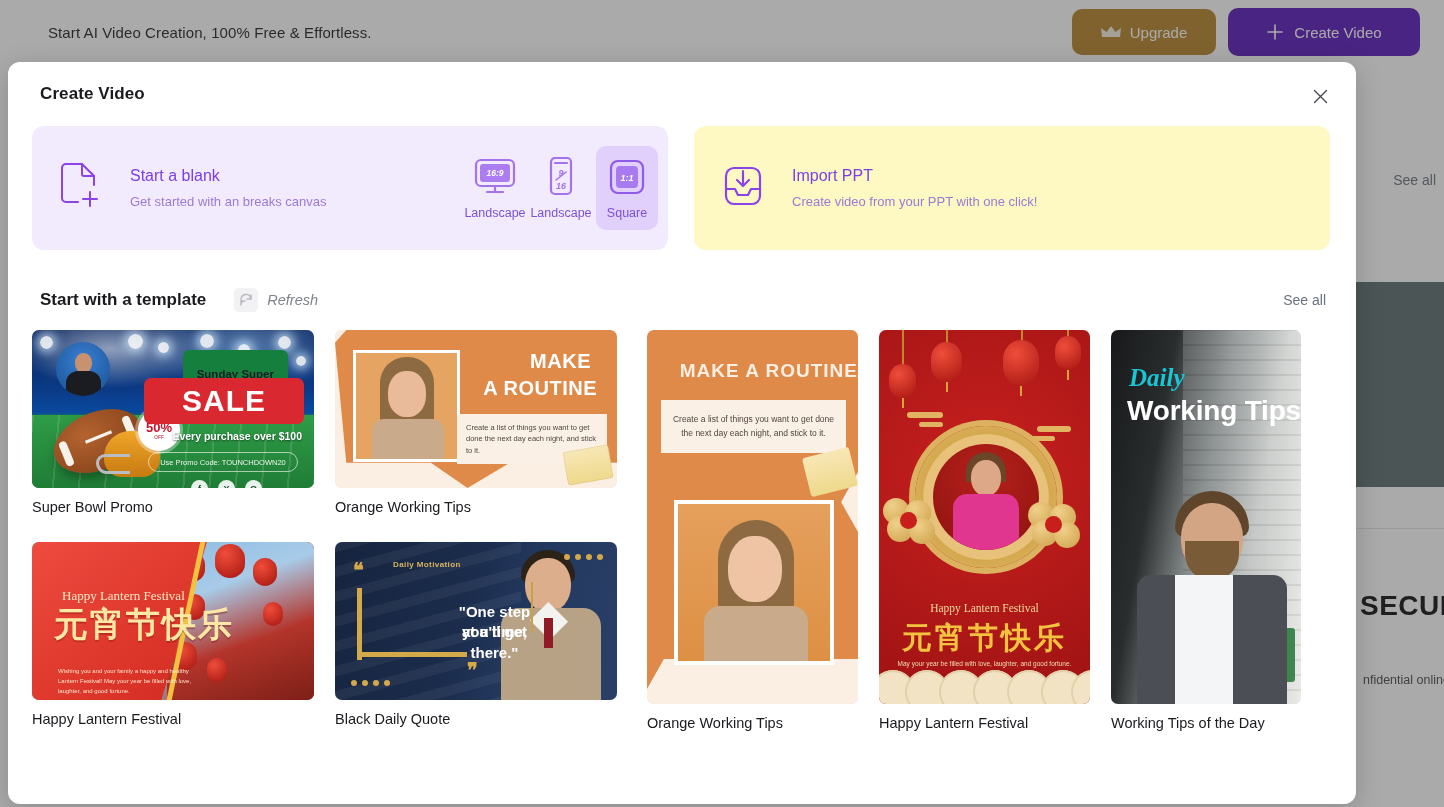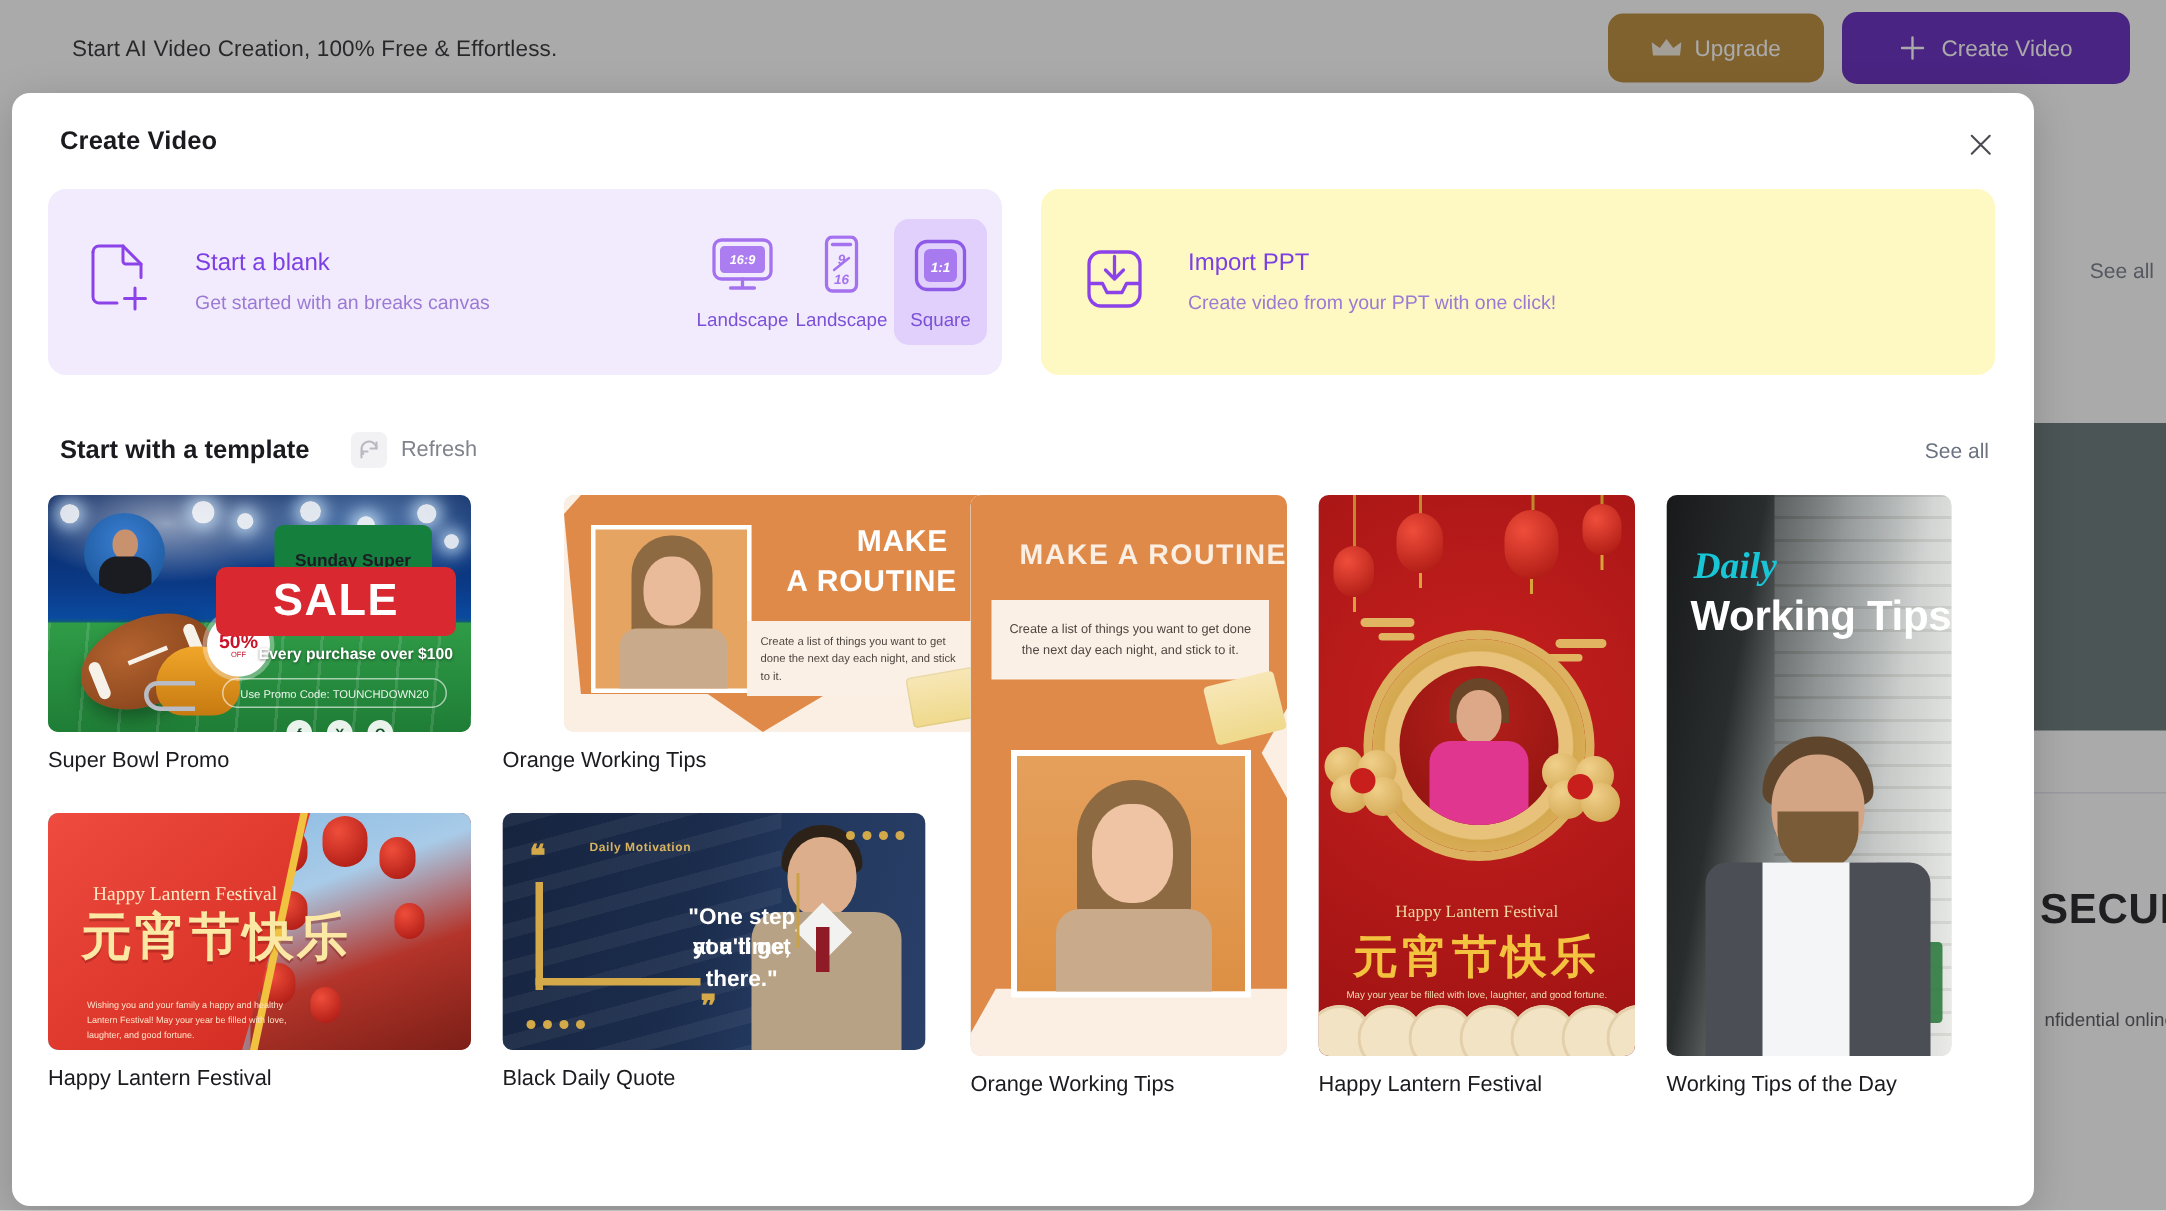--- a/index.html
+++ b/index.html
@@ -171,20 +171,21 @@
   
   .tpl-header {
     display: flex; align-items: center;
     margin-top: 38px; padding-left: 8px;
   }
   .tpl-heading { font-size: 17px; font-weight: bold; color: #1a1a1f; }
   .refresh-btn {
     margin-left: 28px;
     display: flex; align-items: center; gap: 9px;
     cursor: pointer;
+    font-style: italic;
   }
   .refresh-icon-box {
     width: 24px; height: 24px; border-radius: 5px;
     background: #f2f2f4;
     display: flex; align-items: center; justify-content: center;
   }
   .refresh-label { font-size: 14.5px; color: #81838c; }
   .tpl-seeall {
     margin-left: auto; margin-right: 6px;
     font-size: 14px; color: #6b7280; cursor: pointer;
@@ -659,21 +660,21 @@
               <div class="hlfl-wish">Wishing you and your family a happy and healthy Lantern Festival! May your year be filled with love, laughter, and good fortune.</div>
             </div>
           </div>
           <div class="tpl-name">Happy Lantern Festival</div>
         </div>
       </div>
 
       <div class="tpl-col" style="left:303px; width:282px;">
 
         <div class="tpl-item">
-          <div class="tpl-thumb" style="width:282px;height:158px;margin-left:41px;">
+          <div class="tpl-thumb" style="width:282px;height:158px;">
             <div class="art">
               <div class="ow-bg"></div>
               <div class="ow-shape"></div>
               <div class="ow-photo">
                 <span style="left:30px;top:14px;width:42px;height:52px;border-radius:48%;background:#e4b292;"></span>
                 <span style="left:24px;top:4px;width:54px;height:72px;border-radius:26px 26px 10px 10px;background:#8e6a42;"></span>
                 <span style="left:32px;top:18px;width:38px;height:46px;border-radius:46%;background:#e9bb9a;"></span>
                 <span style="left:16px;top:66px;width:72px;height:48px;border-radius:12px 12px 0 0;background:#c9ab8b;"></span>
               </div>
               <div class="ow-title1">MAKE</div>

